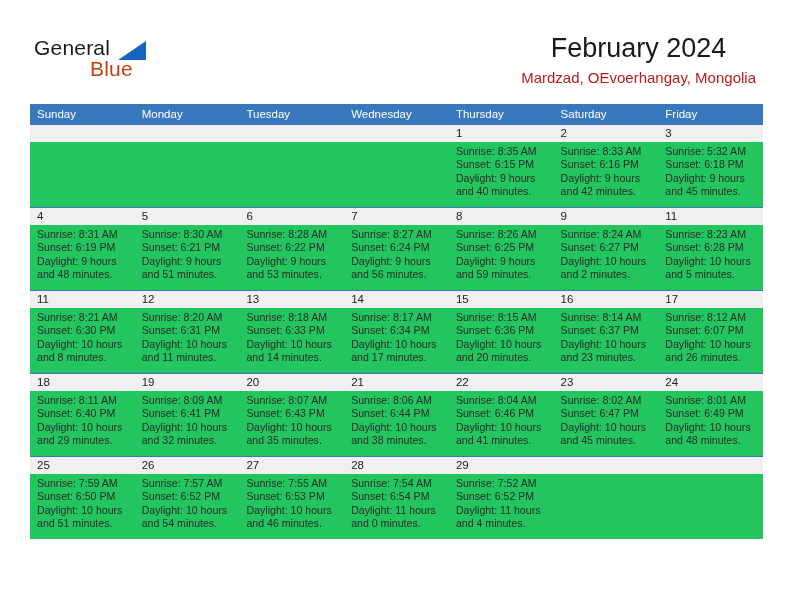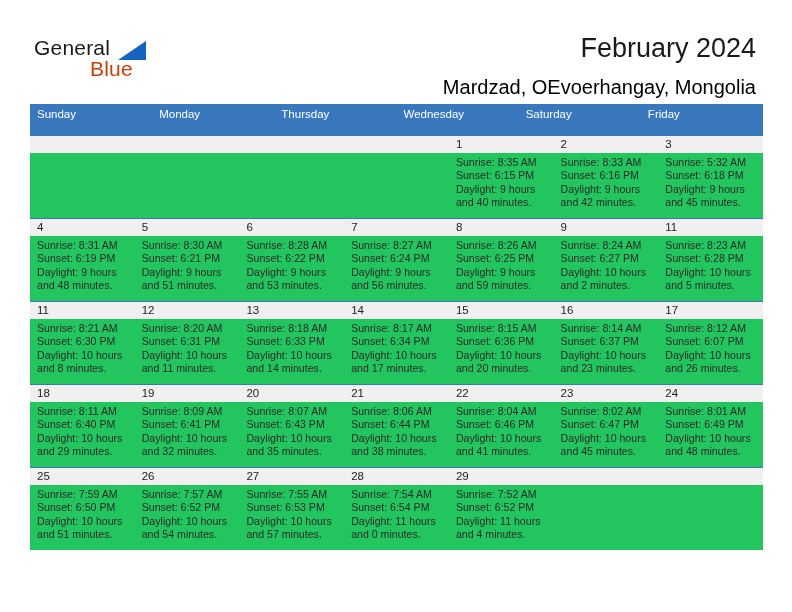--- a/index.html
+++ b/index.html
@@ -61,47 +61,47 @@
     width: 0;
     height: 0;
     border-left: 28px solid transparent;
     border-bottom: 19px solid #1565c0;
   }
 
   .title-block {
     position: absolute;
     right: 36px;
     top: 32px;
-    text-align: right;
+    text-align: center;
   }
   .cal-title {
     font-size: 27px;
     color: #1a1a1a;
     line-height: 32px;
     white-space: nowrap;
   }
   .cal-subtitle {
-    margin-top: 14px;
-    font-size: 20px;
-    color: #000000;
+    margin-top: 5px;
+    font-size: 15px;
+    color: #b91c1c;
     line-height: 18px;
     white-space: nowrap;
   }
 
   
   .calendar {
     position: absolute;
     left: 30px;
     top: 104px;
     width: 733px;
   }
   .weekday-row {
     display: flex;
     background: #3a78be;
-    height: 32px;
+    height: 21px;
   }
   .weekday {
     flex: 1 1 0;
     color: #ffffff;
     font-size: 11.5px;
     line-height: 21px;
     padding-left: 7px;
     box-sizing: border-box;
     white-space: nowrap;
   }
@@ -157,22 +157,23 @@
     <div class="title-block">
       <div class="cal-title">February 2024</div>
       <div class="cal-subtitle">Mardzad, OEvoerhangay, Mongolia</div>
     </div>
   </div>
 
   <div class="calendar">
     <div class="weekday-row" id="weekday-row">
         <div class="weekday">Sunday</div>
         <div class="weekday">Monday</div>
+        <div class="weekday">Tuesday</div>
+        <div class="weekday">Wednesday</div>
         <div class="weekday">Thursday</div>
-        <div class="weekday">Wednesday</div>
         <div class="weekday">Saturday</div>
         <div class="weekday">Friday</div>
       </div>
     <div id="weeks-container">
         <div class="week-row">
           <div class="date-strip">
             <div class="date-cell"></div>
             <div class="date-cell"></div>
             <div class="date-cell"></div>
             <div class="date-cell"></div>
@@ -390,21 +391,21 @@
             <div class="body-cell">
               <div>Sunrise: 7:57 AM</div>
               <div>Sunset: 6:52 PM</div>
               <div>Daylight: 10 hours</div>
               <div>and 54 minutes.</div>
             </div>
             <div class="body-cell">
               <div>Sunrise: 7:55 AM</div>
               <div>Sunset: 6:53 PM</div>
               <div>Daylight: 10 hours</div>
-              <div>and 57 minutes.</div>
+              <div>and 46 minutes.</div>
             </div>
             <div class="body-cell">
               <div>Sunrise: 7:54 AM</div>
               <div>Sunset: 6:54 PM</div>
               <div>Daylight: 11 hours</div>
               <div>and 0 minutes.</div>
             </div>
             <div class="body-cell">
               <div>Sunrise: 7:52 AM</div>
               <div>Sunset: 6:52 PM</div>

